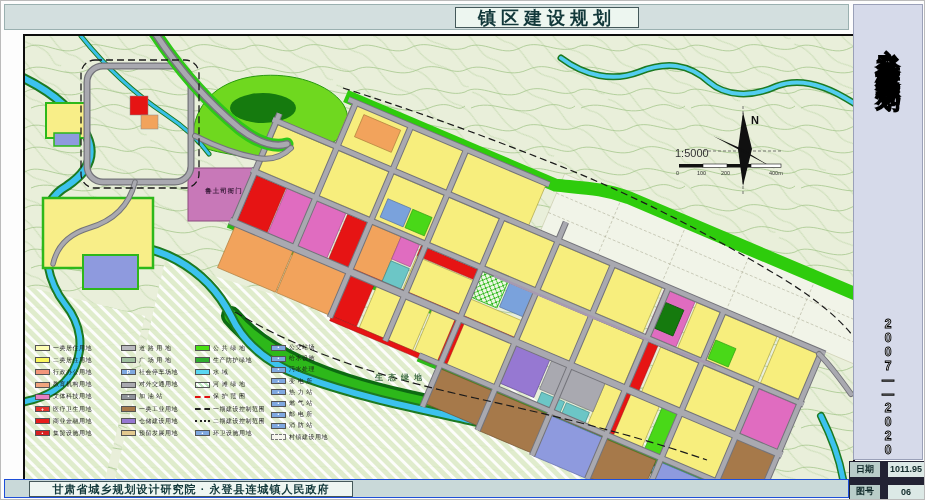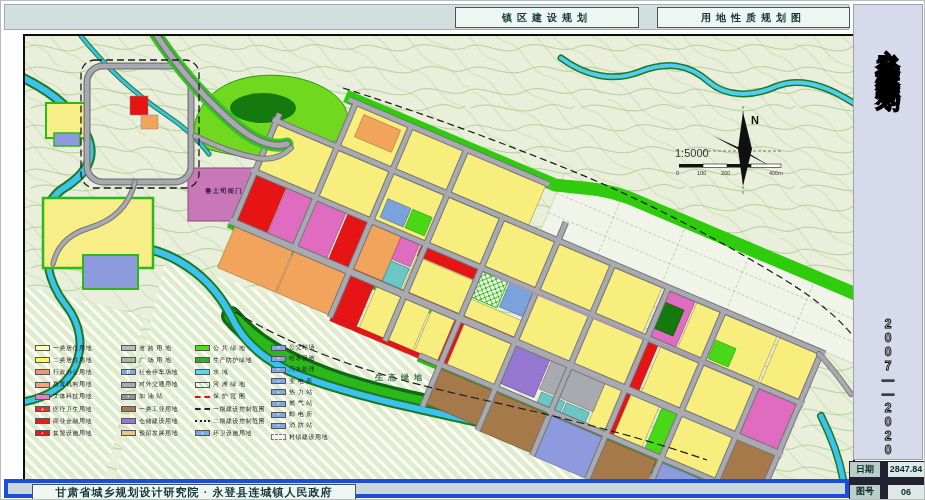--- a/index.html
+++ b/index.html
@@ -1,36 +1,36 @@
 <!DOCTYPE html>
 <html><head>
 <meta charset="utf-8">
 <style>
   html,body{margin:0;padding:0;background:#e8e8e8;}
   .page{position:relative;width:925px;height:500px;background:#fdfdfd;overflow:hidden;
         font-family:"Liberation Sans","DejaVu Sans",sans-serif;border:1px solid #bbb;box-sizing:border-box;}
   
   .topbar{position:absolute;left:3px;top:3px;width:845px;height:26px;background:#d3dfdf;border:1px solid #9ab0b0;box-sizing:border-box;}
   .title-box{position:absolute;top:2px;height:21px;background:#edf6f0;border:1px solid #44585a;
-             display:flex;align-items:center;justify-content:center;font-size:10px;font-weight:bold;
+             display:flex;align-items:center;justify-content:center;font-size:18px;font-weight:bold;
              color:#12383a;letter-spacing:5px;box-sizing:border-box;}
   .title-box.left{left:450px;width:184px;}
   .title-box.right{left:652px;width:193px;}
   
   .map-frame{position:absolute;left:22px;top:33px;width:828px;height:443px;border:2px solid #0d0d0d;
              background:#e9efda;overflow:hidden;box-sizing:content-box;}
   .map-frame svg{position:absolute;left:0;top:0;}
   
   .sidebar{position:absolute;left:852px;top:3px;width:70px;height:456px;background:#d6daea;border:1px solid #9aa0b8;box-sizing:border-box;}
   .v-title{position:absolute;top:26px;left:50%;transform:translateX(-50%);writing-mode:vertical-rl;text-orientation:upright;
            font-size:24px;font-weight:bold;letter-spacing:4px;color:#fdfdff;-webkit-text-stroke:1.2px #000;white-space:nowrap;}
   .v-years{position:absolute;top:312px;left:50%;transform:translateX(-50%);writing-mode:vertical-rl;text-orientation:upright;
            font-size:12px;font-weight:bold;color:#fdfdff;-webkit-text-stroke:0.9px #000;white-space:nowrap;}
   
-  .bottombar{position:absolute;left:3px;top:478px;width:845px;height:19px;background:#c9d9d9;border:4px solid #1d4ed8;box-sizing:border-box;}
+  .bottombar{position:absolute;left:3px;top:478px;width:845px;height:19px;background:#c9d9d9;border:1px solid #1d4ed8;box-sizing:border-box;}
   .credit-box{position:absolute;left:24px;top:1px;width:322px;height:14px;background:#eef6f2;border:1px solid #44585a;
               font-size:11px;font-weight:bold;color:#12383a;display:flex;align-items:center;justify-content:center;letter-spacing:1px;}
   
   .info-table{position:absolute;left:848px;top:460px;width:76px;height:39px;border:1px solid #223;
               display:grid;grid-template-columns:30px 1fr;grid-auto-rows:1fr;background:#223;grid-gap:1px;box-sizing:border-box;gap:8px;}
   .info-cell{display:flex;align-items:center;justify-content:center;font-size:9px;font-weight:bold;color:#102a2a;}
   .info-cell.lab{background:#b9cdc9;}
   .info-cell.val{background:#dce9e6;}
   
   .legend{position:absolute;left:10px;top:306px;width:292px;}
@@ -57,23 +57,20 @@
   .map-label.eco{left:350px;top:336px;font-size:8px;letter-spacing:5px;color:#44704a;}
 </style>
 </head>
 <body>
 
 <div class="page">
 
   <div class="topbar">
     <div class="title-box left">
       <span>镇区建设规划</span>
-    </div>
-    <div class="title-box right">
-      <span>用地性质规划图</span>
     </div>
   </div>
 
   <div class="map-frame">
     <svg width="828" height="443" viewBox="0 0 828 443">
       <defs>
         <pattern id="topo" width="110" height="80" patternUnits="userSpaceOnUse">
           <path d="M0,12 C18,2 36,22 55,12 S90,18 110,12" fill="none" stroke="#a5c68c" stroke-width="0.8"></path>
           <path d="M0,34 C20,24 40,44 62,34 S95,40 110,34" fill="none" stroke="#a5c68c" stroke-width="0.8"></path>
           <path d="M0,56 C15,46 38,66 58,56 S92,62 110,56" fill="none" stroke="#a5c68c" stroke-width="0.8"></path>
@@ -502,18 +499,18 @@
     <div class="v-title">永登县连城镇总体规划</div>
     <div class="v-years">2007——2020</div>
   </div>
 
   <div class="bottombar">
     <div class="credit-box">甘肃省城乡规划设计研究院 · 永登县连城镇人民政府</div>
   </div>
 
   <div class="info-table">
     <div class="info-cell lab">日期</div>
-    <div class="info-cell val">2847.84</div>
+    <div class="info-cell val">1011.95</div>
     <div class="info-cell lab">图号</div>
     <div class="info-cell val">06</div>
   </div>
 
 </div>
 
 </body></html>

